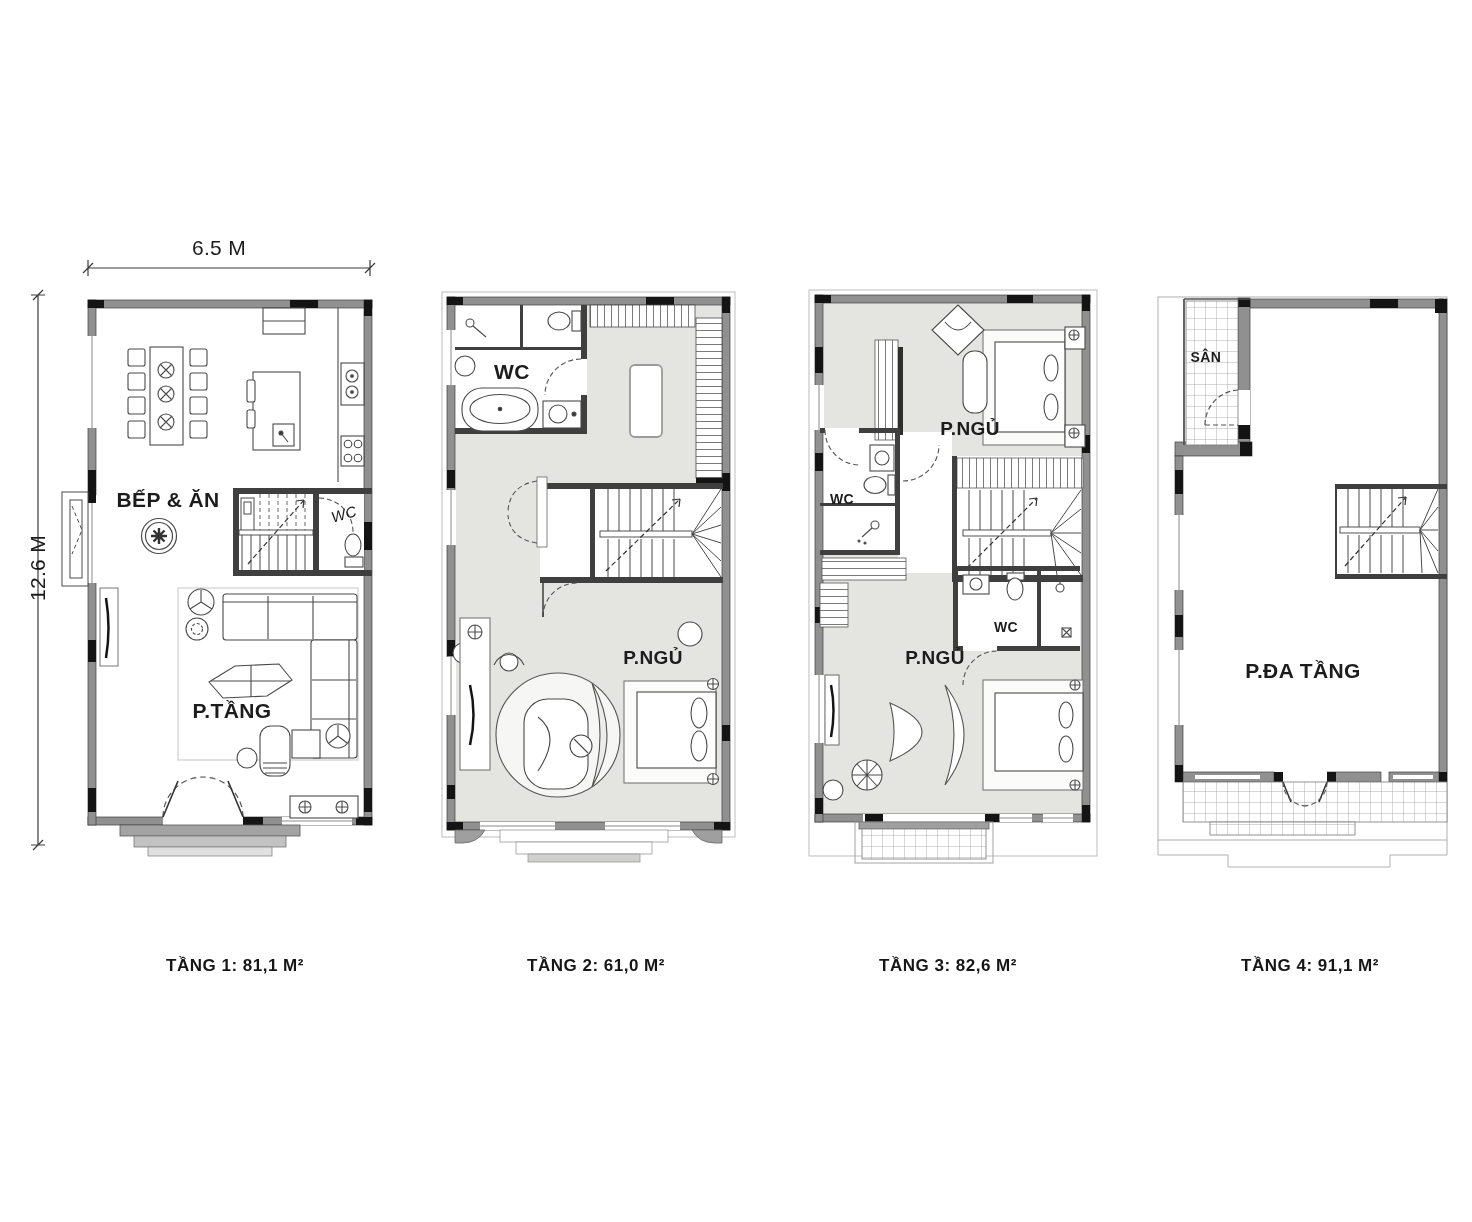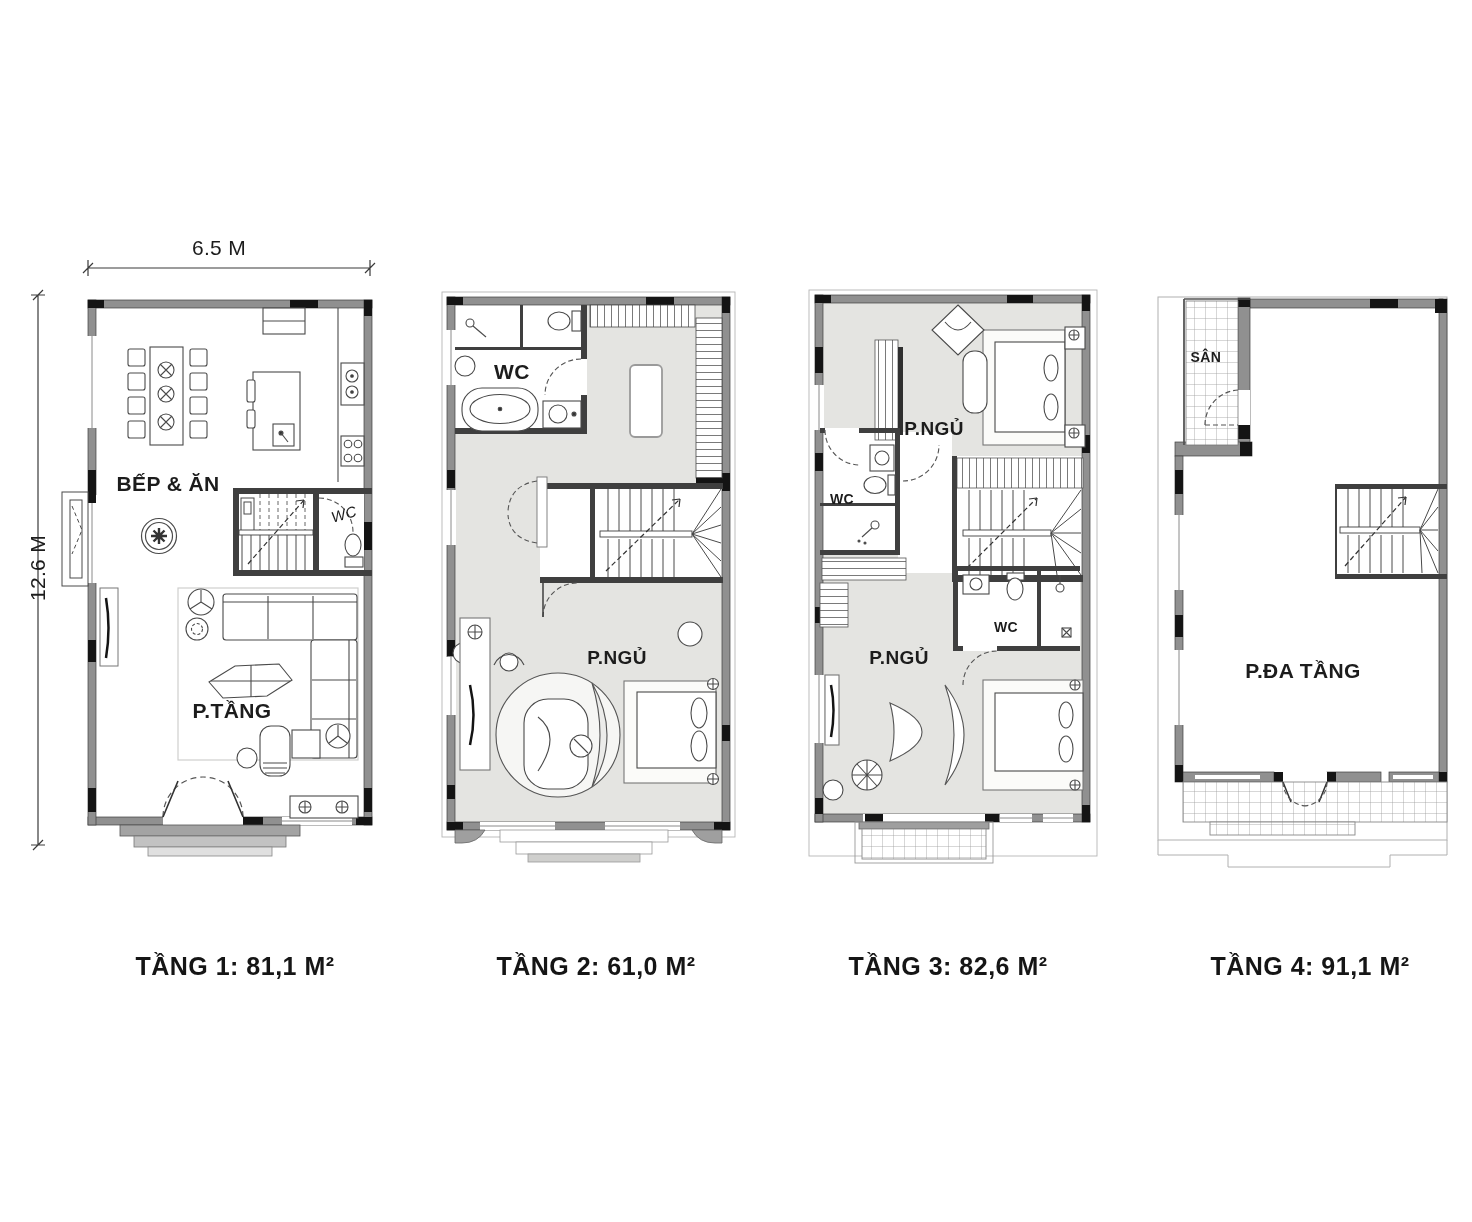--- a/index.html
+++ b/index.html
@@ -2,28 +2,28 @@
 <html><head>
 <meta charset="utf-8">
 <style>
   html,body{margin:0;padding:0;background:#ffffff;}
   .canvas{position:relative;width:1472px;height:1222px;background:#ffffff;overflow:hidden;
           font-family:"Liberation Sans","DejaVu Sans",sans-serif;}
   .plan-svg{position:absolute;}
   .lbl{position:absolute;transform:translate(-50%,-50%);white-space:nowrap;color:#1c1c1c;
        font-weight:600;letter-spacing:.4px;}
   .lbl.big{font-size:21px;}
-  .lbl.med{font-size:19px;}
+  .lbl.med{font-size:19px;margin-left:36px;}
   .lbl.sml{font-size:14px;}
   .lbl.dim{font-size:21px;font-weight:500;letter-spacing:.3px;}
   .lbl.dim-v{transform:translate(-50%,-50%) rotate(-90deg);}
   .lbl.script{font-size:15px;font-style:italic;font-weight:500;
        transform:translate(-50%,-50%) rotate(-16deg);}
   .caption{position:absolute;transform:translate(-50%,-50%);white-space:nowrap;
-       font-size:25px;font-weight:700;color:#151515;letter-spacing:.5px;}
+       font-size:17px;font-weight:700;color:#151515;letter-spacing:.5px;}
   svg{display:block;}
 </style>
 </head>
 <body>
 
 <div class="canvas">
 
 <svg class="plan-svg" style="left:20px;top:230px" width="410" height="650" viewBox="0 0 410 650">
   <g stroke="#3a3a3a" stroke-width="1.2" fill="none">
     <path d="M68,38H350 M68,30V46 M350,30V46 M63,43L73,33 M345,43L355,33"></path>
@@ -529,21 +529,21 @@
     <rect x="33" y="497" width="264" height="40" fill="url(#gr4)" stroke="#888" stroke-width="0.9"></rect>
     <rect x="60" y="537" width="145" height="13" fill="url(#gr4)" stroke="#888" stroke-width="0.9"></rect>
     <path d="M133,497L141,517M177,497L169,517" stroke="#333" stroke-width="1.5" fill="none"></path>
     <path d="M133,497A24,24 0 0 0 157,521M177,497A24,24 0 0 1 153,521" stroke="#555" stroke-width="1.1" stroke-dasharray="5 3" fill="none"></path>
   </g>
 </svg>
 
 <div class="lbl dim" style="left:219px;top:248px">6.5 M</div>
 <div class="lbl dim dim-v" style="left:38px;top:568px">12.6 M</div>
 
-<div class="lbl big" style="left:168px;top:484px">BẾP &amp; ĂN</div>
+<div class="lbl big" style="left:168px;top:500px">BẾP &amp; ĂN</div>
 <div class="lbl script" style="left:344px;top:514px">WC</div>
 <div class="lbl big" style="left:232px;top:711px">P.TẦNG</div>
 
 <div class="lbl big" style="left:512px;top:372px">WC</div>
 <div class="lbl med" style="left:617px;top:658px">P.NGỦ</div>
 
 <div class="lbl med" style="left:934px;top:429px">P.NGỦ</div>
 <div class="lbl sml" style="left:842px;top:499px">WC</div>
 <div class="lbl sml" style="left:1006px;top:627px">WC</div>
 <div class="lbl med" style="left:899px;top:658px">P.NGỦ</div>

